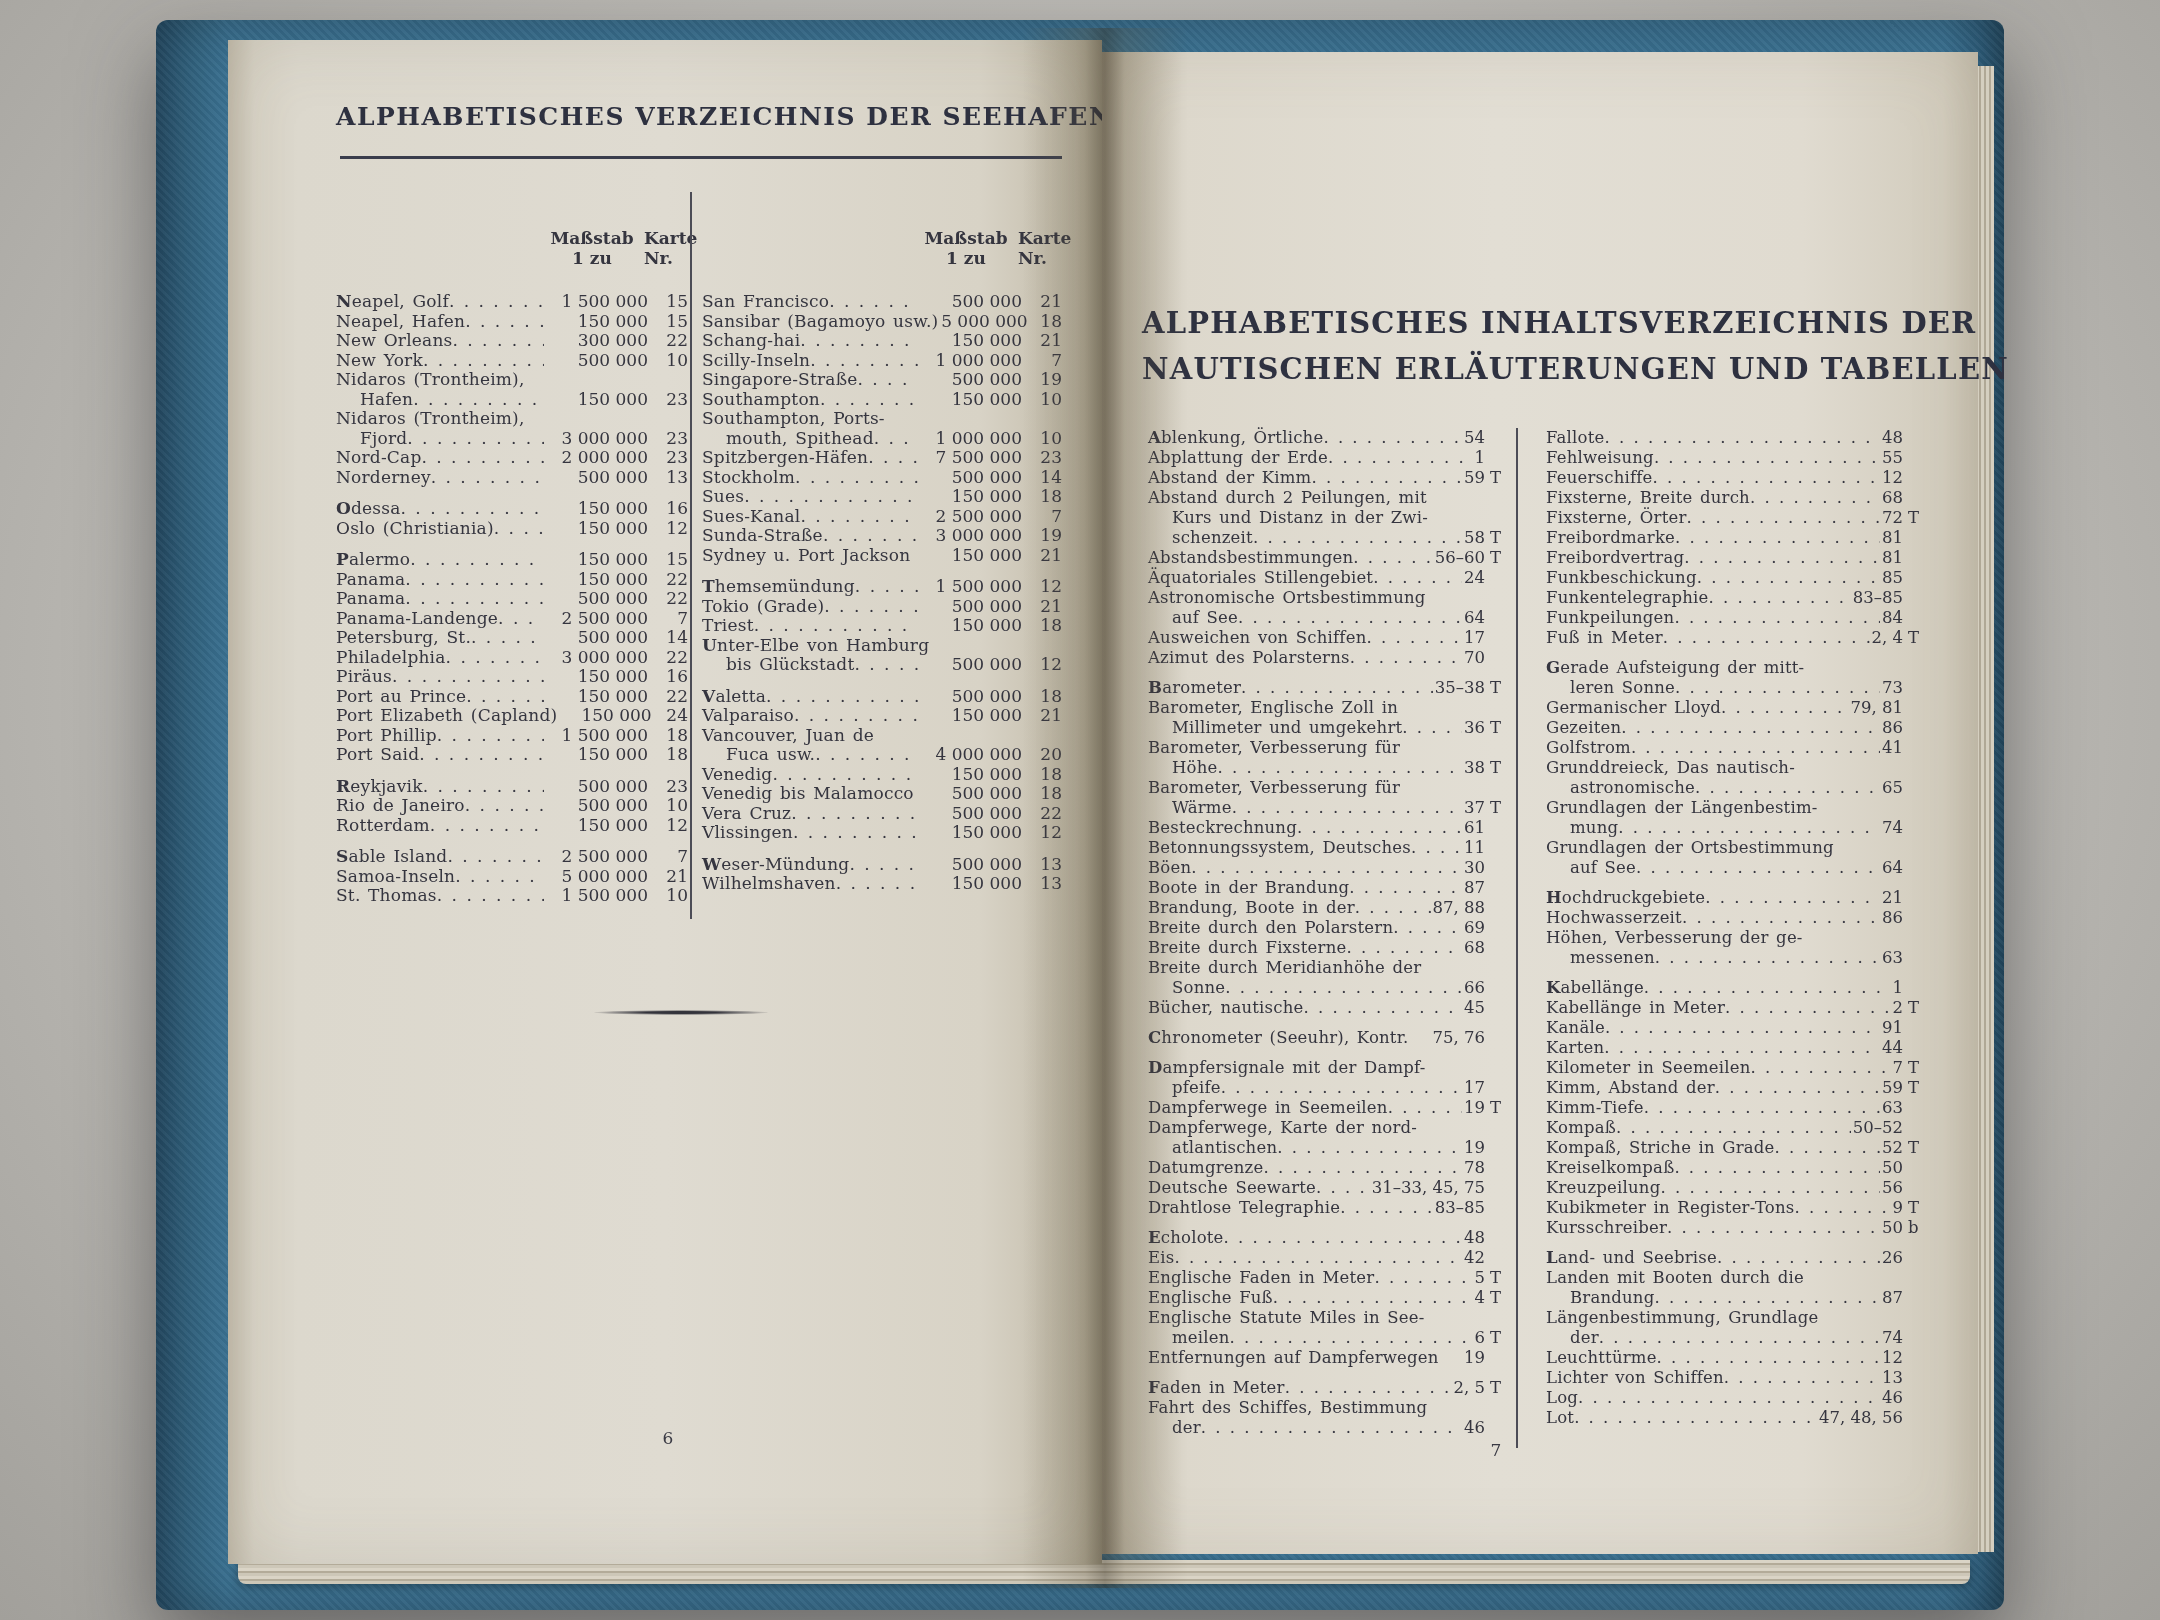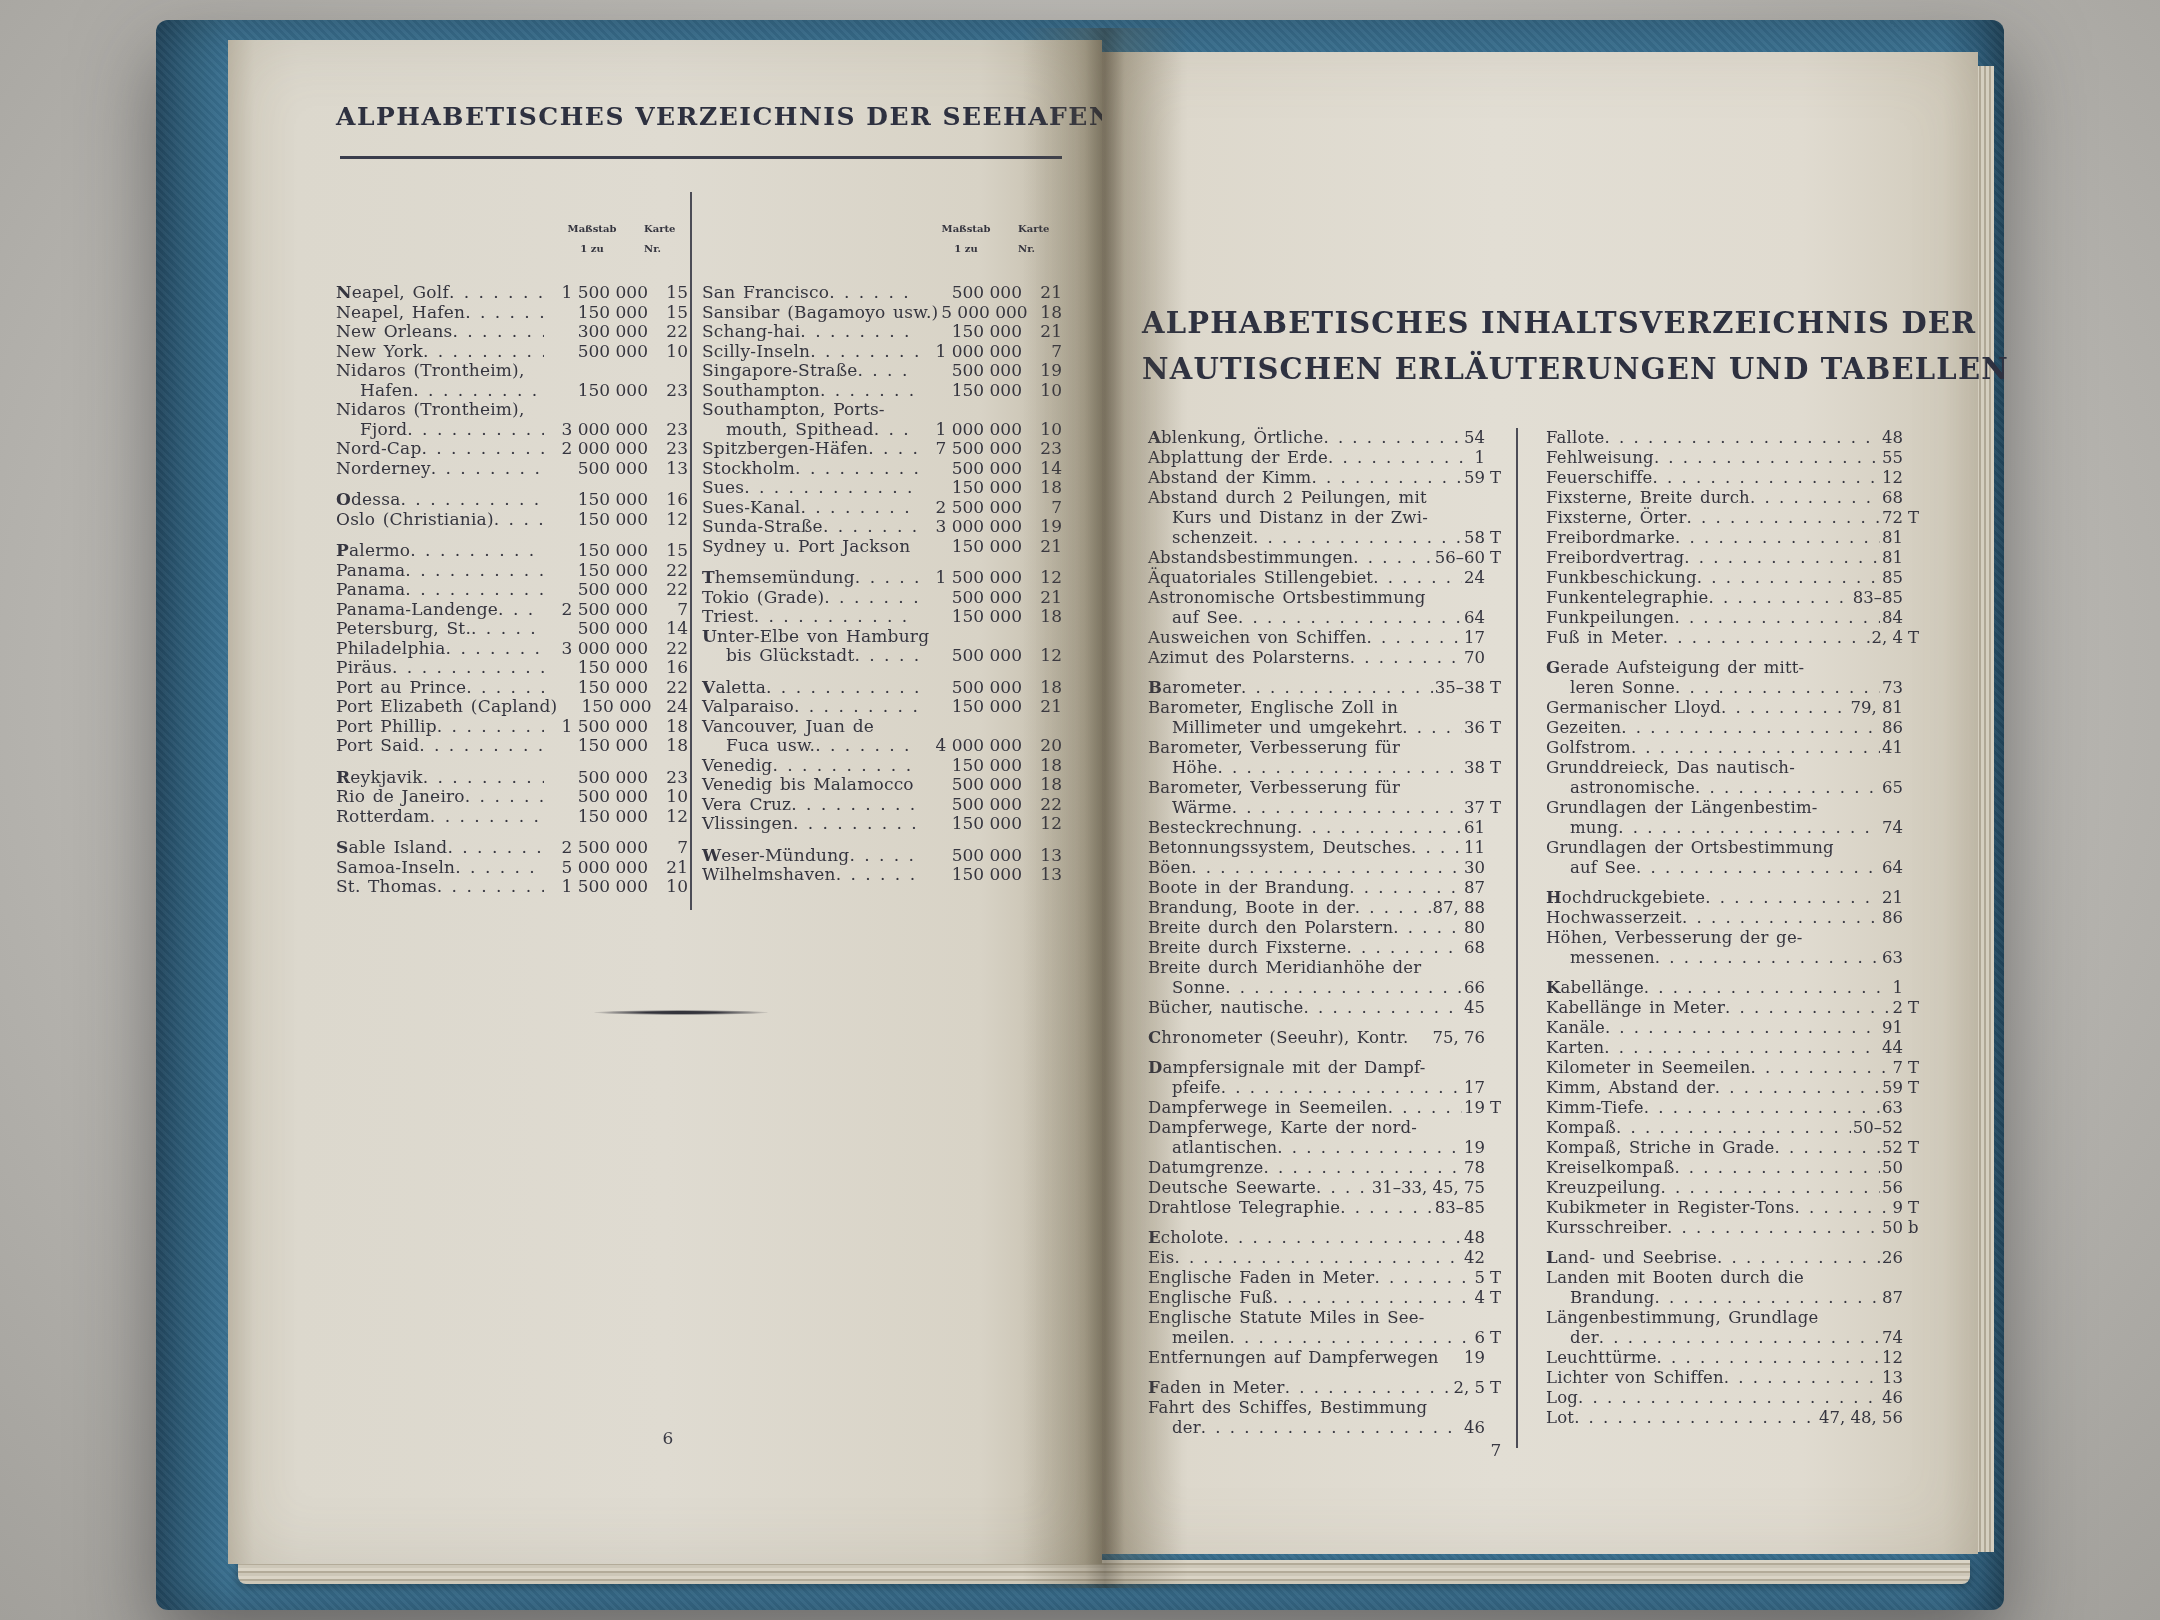--- a/index.html
+++ b/index.html
@@ -26,21 +26,21 @@
   .gutter{position:absolute;left:1022px;top:28px;width:166px;height:1560px;pointer-events:none;
         background:linear-gradient(90deg,rgba(80,70,50,0) 0,rgba(95,85,62,.28) 38%,rgba(58,50,34,.42) 50%,rgba(95,85,62,.25) 62%,rgba(80,70,50,0) 100%);}
 
   
   .l-title{position:absolute;left:108px;top:62px;width:730px;text-align:center;
         font-size:25px;font-weight:700;letter-spacing:1.5px;color:#2e3140;white-space:nowrap;}
   .l-rule{position:absolute;left:112px;top:116px;width:722px;height:3px;background:#3a3d4c;}
   .l-cols{position:absolute;left:108px;top:152px;width:730px;display:flex;}
   .l-col1{width:352px;}
   .l-col2{width:360px;border-left:2px solid #4c4c56;padding-left:10px;margin-left:2px;}
-  .col-header{margin-top:27px;font-weight:700;font-size:10px;line-height:20px;}
+  .col-header{margin-top:36px;font-weight:700;font-size:17px;line-height:20px;}
   .ch-row{display:flex;}
   .ch-row .fill{flex:1;}
   .ch-scale{width:104px;text-align:center;white-space:nowrap;}
   .ch-nr{width:44px;text-align:left;white-space:nowrap;}
   .entries{margin-top:24px;}
   .l-col1 .entries,.l-col2 .entries{font-size:17px;}
   .group{margin-bottom:12px;}
   .group:last-child{margin-bottom:13px;}
   .row{display:flex;align-items:baseline;line-height:19.5px;white-space:nowrap;}
   .cont .nm{padding-left:24px;}
@@ -604,21 +604,21 @@
               </div>
               <div class="row">
                 <span class="nm">Brandung, Boote in der</span>
                 <span class="ld"></span>
                 <span class="rf">87, 88</span>
                 <span class="tt"></span>
               </div>
               <div class="row">
                 <span class="nm">Breite durch den Polarstern</span>
                 <span class="ld"></span>
-                <span class="rf">80</span>
+                <span class="rf">69</span>
                 <span class="tt"></span>
               </div>
               <div class="row">
                 <span class="nm">Breite durch Fixsterne</span>
                 <span class="ld"></span>
                 <span class="rf">68</span>
                 <span class="tt"></span>
               </div>
               <div class="row">
                 <span class="nm">Breite durch Meridianhöhe der</span>

